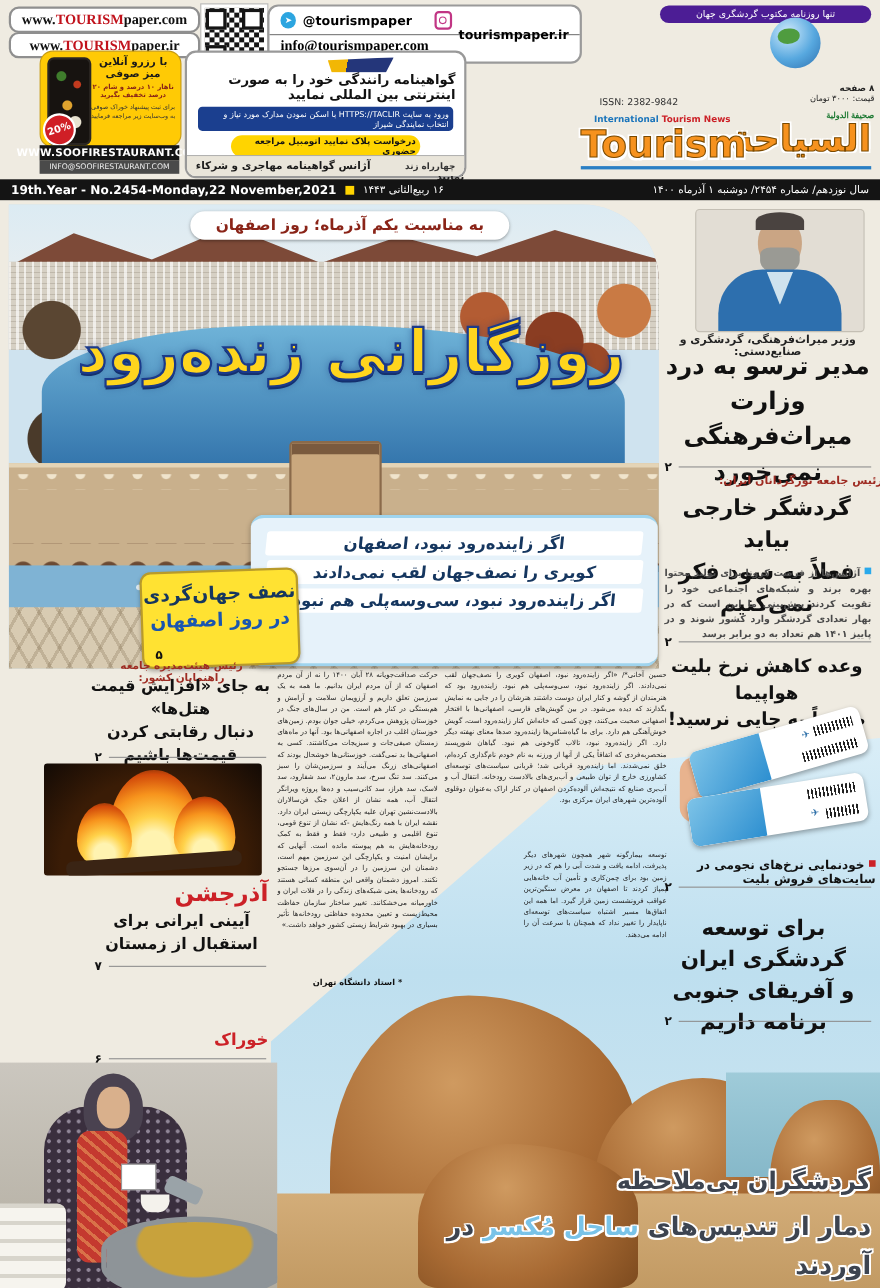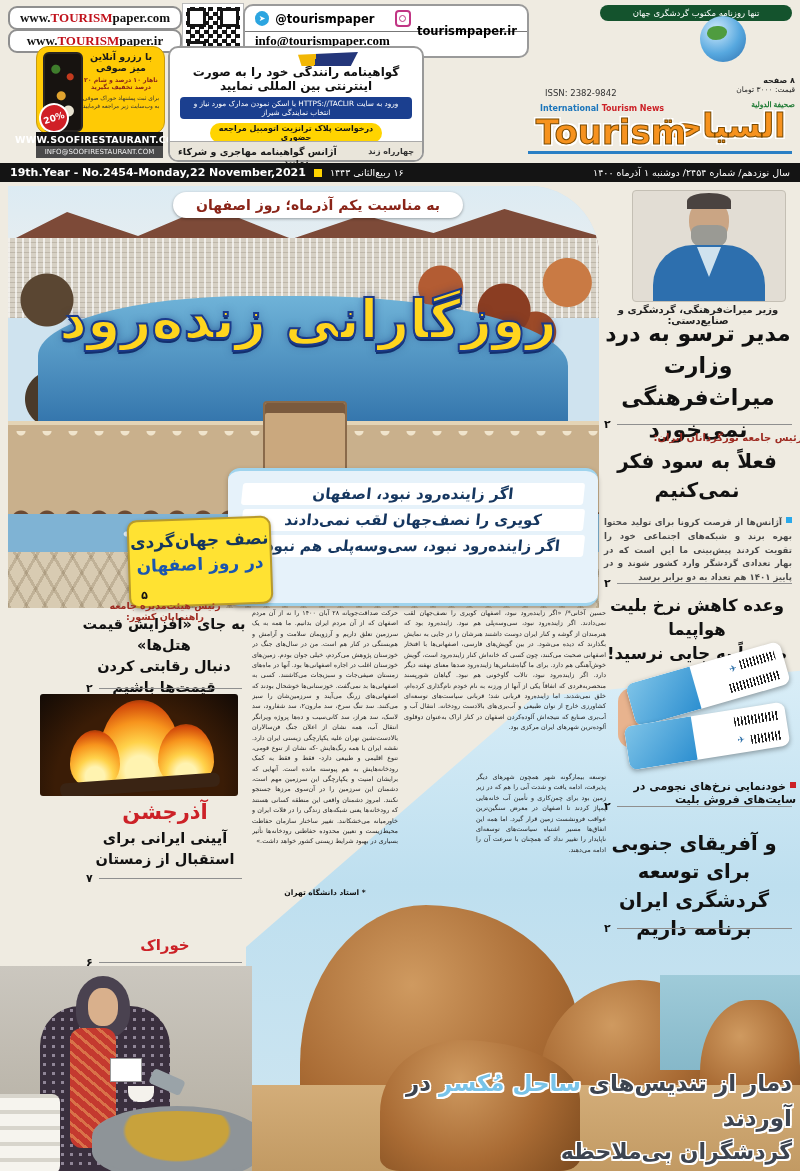--- a/index.html
+++ b/index.html
@@ -1,20 +1,20 @@
 <!DOCTYPE html>
 <html><head>
 <meta charset="utf-8">
 <style>
   html,body{margin:0;padding:0;background:#8a8a8a;}
   #page{position:relative;width:800px;height:1171px;margin:0 auto;background:#efebe1;
         font-family:"DejaVu Sans",sans-serif;overflow:hidden;}
   .abs{position:absolute;}
   .b{font-weight:700;}
-  .c{text-align:center;}
+  .c{}
   .rtl{direction:rtl;}
   .ltr{direction:ltr;}
 
   
   .urlbox{border:2px solid #8f8f8f;border-radius:9px;background:#fff;display:flex;align-items:center;
           justify-content:center;font-family:"Liberation Serif","DejaVu Serif",serif;font-weight:700;
           font-size:13px;color:#111;}
   .urlbox .brand{color:#c1121c;}
   .qr{background:repeating-conic-gradient(#151515 0% 25%, #ffffff 0% 50%) 0 0/9px 9px;border:3px solid #fff;
       outline:1px solid #bbb;}
@@ -48,21 +48,21 @@
   .license{background:#fff;border:2px solid #999;border-radius:10px;}
   .flagdeco{position:absolute;right:64px;top:4px;width:60px;height:14px;
             background:linear-gradient(100deg,#f2b705 0 30%,#24367a 30% 100%);
             clip-path:polygon(0 20%,100% 0,88% 100%,6% 100%);}
   .bluebar{background:#1b3f8f;color:#fff;border-radius:4px;font-size:7.3px;}
   .yellowpill{background:#ffd400;border-radius:10px;color:#141414;font-size:8px;font-weight:700;}
   .licbottom{background:#e9e5da;border-top:1.5px solid #aaa;display:flex;align-items:center;
              justify-content:space-between;border-radius:0 0 8px 8px;font-weight:700;}
 
   
-  .tagpill{background:#14532d;color:#fff;border-radius:9px;font-size:8.5px;display:flex;align-items:center;
+  .tagpill{background:#4c1d95;color:#fff;border-radius:9px;font-size:8.5px;display:flex;align-items:center;
            justify-content:center;}
   .logofa{font-size:60px;font-weight:900;color:#f6921e;-webkit-text-stroke:1.5px #7a4a00;
           text-shadow:-3px 3px 0 #fff,3px -3px 0 #fff,3px 3px 0 #fff,-3px -3px 0 #fff,0 5px 2px rgba(90,50,0,.45);}
   .globe{border-radius:50%;background:radial-gradient(circle at 35% 30%,#cfeafc,#57a8df 55%,#2d6fae);}
   .globe i{position:absolute;left:7px;top:10px;width:20px;height:14px;background:#4f9c3f;border-radius:50% 40% 55% 45%;}
   .arbig,.enbig{font-weight:900;color:#f6921e;-webkit-text-stroke:1px #7a4a00;
           text-shadow:-2px 2px 0 #fff,2px -2px 0 #fff,2px 2px 0 #fff,-2px -2px 0 #fff;}
   .bluerule{background:#2a7fc4;}
 
   
@@ -154,21 +154,21 @@
       <div style="font-size:5.8px;color:#333;margin-top:2px;">به وب‌سایت زیر مراجعه فرمایید</div>
     </div>
   </div>
   <div class="abs soofibar1" style="left:36px;top:132px;width:127px;height:14px;">WWW.SOOFIRESTAURANT.COM</div>
   <div class="abs soofibar2" style="left:36px;top:146px;width:127px;height:12px;">INFO@SOOFIRESTAURANT.COM</div>
 
   <div class="abs license rtl" style="left:168px;top:46px;width:252px;height:112px;">
     <div class="flagdeco"></div>
     <div class="b c" style="font-size:12px;color:#111;margin:17px 8px 0;">گواهینامه رانندگی خود را به صورت اینترنتی بین المللی نمایید</div>
     <div class="bluebar c" style="margin:4px 10px 0;padding:2px 4px;">ورود به سایت HTTPS://TACLIR با اسکن نمودن مدارک مورد نیاز و انتخاب نمایندگی شیراز</div>
-    <div class="yellowpill c" style="margin:4px 40px 0;padding:1px 4px;">درخواست پلاک ترانزیت اتومبیل مراجعه حضوری</div>
+    <div class="yellowpill c" style="margin:4px 40px 0;padding:1px 4px;">درخواست پلاک نمایید اتومبیل مراجعه حضوری</div>
     <div class="b c" style="font-size:9px;color:#222;margin-top:4px;">جهت اطلاع بیشتر با شماره ۳۲۲۲۷۴۲۷ -۰۷۱ تماس حاصل نمایید</div>
     <div class="licbottom" style="position:absolute;left:0;right:0;bottom:0;height:18px;padding:0 8px;">
       <span style="font-size:8px;color:#333;">چهارراه زند</span>
       <span style="font-size:9.5px;color:#1a1a1a;">آژانس گواهینامه مهاجری و شرکاء</span>
     </div>
   </div>
 
   <div class="abs tagpill" style="left:600px;top:5px;width:192px;height:16px;">تنها روزنامه مکتوب گردشگری جهان</div>
   <div class="abs globe" style="left:700px;top:16px;width:46px;height:46px;">
       <i></i>
@@ -223,24 +223,24 @@
   </div>
 
   <div class="abs skyblock" style="left:246px;top:650px;width:554px;height:521px;"></div>
   <div class="rock abs" style="left:300px;top:905px;width:280px;height:266px;border-radius:45% 55% 20% 30%/60% 50% 20% 30%;"></div>
   <div class="rock abs" style="left:540px;top:980px;width:180px;height:150px;border-radius:55% 45% 30% 40%/65% 55% 25% 30%;"></div>
   <div class="abs" style="left:660px;top:975px;width:140px;height:95px;background:linear-gradient(#9fcbd9,#86b8c9);"></div>
   <div class="rock abs" style="left:700px;top:1000px;width:100px;height:120px;border-radius:50% 40% 20% 35%/60% 55% 20% 25%;"></div>
   <div class="abs" style="left:246px;top:1085px;width:554px;height:86px;background:linear-gradient(#d3ad79,#c29a63);"></div>
   <div class="rock abs" style="left:380px;top:1040px;width:200px;height:131px;border-radius:40% 60% 10% 10%/55% 45% 10% 10%;"></div>
   <div class="abs rtl" style="left:400px;top:1058px;width:392px;z-index:4;">
+    <div class="bottomhead" style="font-size:22px;">گردشگران بی‌ملاحظه</div>
     <div class="bottomhead" style="font-size:23px;margin-top:8px;">
       <span>دمار از تندیس‌های </span><span style="color:#79c3e8;">ساحل مُکسر</span><span> در آوردند</span>
     </div>
-    <div class="bottomhead" style="font-size:22px;">گردشگران بی‌ملاحظه</div>
   </div>
 
   <div class="abs portrait" style="left:632px;top:190px;width:152px;height:110px;">
     <div class="abs" style="left:56px;top:8px;width:40px;height:46px;background:#caa584;border-radius:45% 45% 50% 50%;"></div>
     <div class="abs" style="left:54px;top:2px;width:44px;height:16px;background:#4a4340;border-radius:50% 50% 0 0;"></div>
     <div class="abs" style="left:58px;top:34px;width:36px;height:24px;background:#9a9a94;border-radius:30% 30% 55% 55%;"></div>
     <div class="abs" style="left:20px;top:54px;width:112px;height:56px;background:#2d6fae;border-radius:40px 40px 0 0;"></div>
     <div class="abs" style="left:64px;top:56px;width:24px;height:30px;background:#cfe2ee;clip-path:polygon(0 0,100% 0,50% 100%);"></div>
   </div>
   <div class="abs kick rtl" style="left:602px;top:304px;width:192px;">وزیر میراث‌فرهنگی، گردشگری و صنایع‌دستی:</div>
@@ -249,20 +249,21 @@
     <div>وزارت میراث‌فرهنگی</div>
     <div>نمی‌خورد</div>
   </div>
   <div class="abs pgrow" style="left:604px;top:418px;width:188px;">
     <span class="num">۲</span>
       <span class="ln"></span>
   </div>
 
   <div class="abs kick kickred rtl" style="left:632px;top:432px;width:192px;">رئیس جامعه تورگردانان ایران:</div>
   <div class="abs hl rtl" style="left:598px;top:447px;width:198px;font-size:20px;">
+    <div>گردشگر خارجی بیاید</div>
     <div>فعلاً به سود فکر نمی‌کنیم</div>
   </div>
   <div class="abs summ rtl" style="left:604px;top:516px;width:188px;"><span class="sq" style="background:#29a9eb;"></span><span>آژانس‌ها از فرصت کرونا برای تولید محتوا بهره برند و شبکه‌های اجتماعی خود را تقویت کردند پیش‌بینی ما این است که در بهار تعدادی گردشگر وارد کشور شوند و در پاییز ۱۴۰۱ هم تعداد به دو برابر برسد</span></div>
   <div class="abs pgrow" style="left:604px;top:577px;width:188px;">
     <span class="num">۲</span>
       <span class="ln"></span>
   </div>
 
   <div class="abs hl rtl" style="left:598px;top:594px;width:198px;font-size:16.5px;">
     <div>وعده کاهش نرخ بلیت هواپیما</div>
@@ -283,22 +284,22 @@
       <div class="abs" style="right:44px;bottom:8px;color:#2d6fa8;font-size:9px;">✈</div>
     </div>
   </div>
   <div class="abs rtl b" style="left:600px;top:780px;width:196px;font-size:11px;color:#111;text-align:right;"><span class="sq" style="background:#cc2127;"></span><span>خودنمایی نرخ‌های نجومی در سایت‌های فروش بلیت</span></div>
   <div class="abs pgrow" style="left:604px;top:800px;width:188px;">
     <span class="num">۲</span>
       <span class="ln"></span>
   </div>
 
   <div class="abs hl rtl" style="left:592px;top:830px;width:204px;font-size:19.5px;">
+    <div>برای توسعه گردشگری ایران</div>
     <div>و آفریقای جنوبی</div>
-    <div>برای توسعه گردشگری ایران</div>
     <div>برنامه داریم</div>
   </div>
   <div class="abs pgrow" style="left:604px;top:922px;width:188px;">
     <span class="num">۲</span>
       <span class="ln"></span>
   </div>
 
   <div class="abs kick kickred rtl" style="left:86px;top:600px;width:158px;font-size:9.5px;">رئیس هیئت‌مدیره جامعه راهنمایان کشور:</div>
   <div class="abs hl rtl" style="left:80px;top:614px;width:168px;font-size:14.5px;">
     <div>به جای «افزایش قیمت هتل‌ها»</div>

